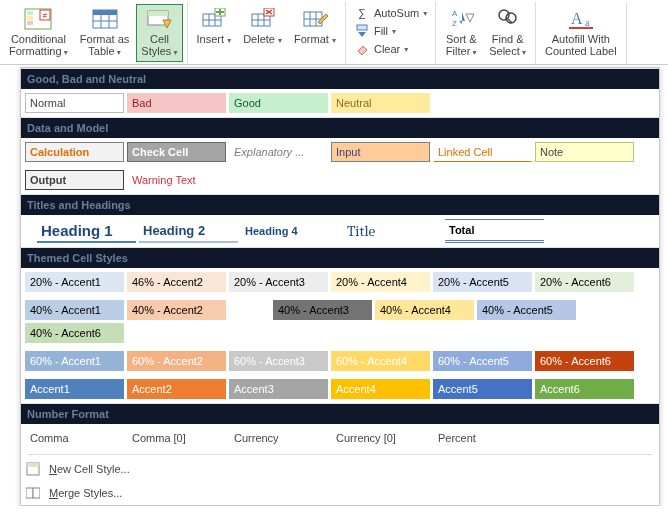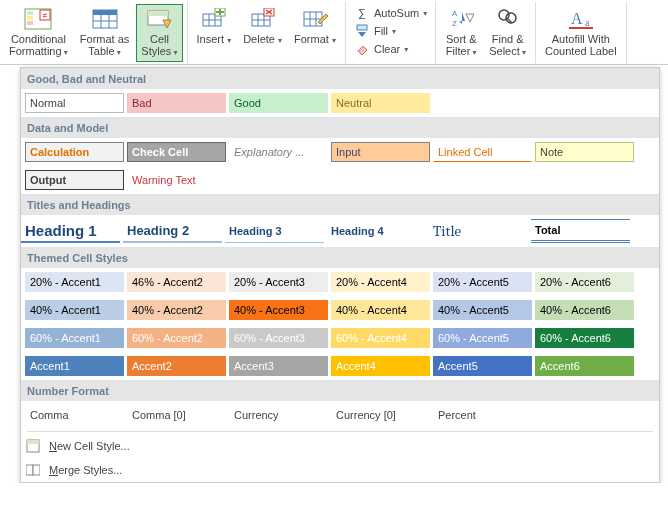--- a/index.html
+++ b/index.html
@@ -10,25 +10,25 @@
 .rgroup .lbl { text-align: center; font-size: 11px; color: #444; line-height: 12px; margin-top: 2px; }
 .rbtn { display: flex; flex-direction: column; align-items: center; padding: 2px 4px; cursor: pointer; border: 1px solid transparent; }
 .rbtn.active { background: #cce8cf; border: 1px solid #2a8e3c; }
 .rbtn .ic { width: 32px; height: 24px; display: flex; align-items: center; justify-content: center; }
 .small-btns { display: flex; flex-direction: column; gap: 0; }
 .small-btn { display: flex; align-items: center; gap: 4px; padding: 1px 4px; cursor: pointer; font-size: 11px; }
 .small-btn .sic { width: 16px; height: 16px; display:flex; align-items:center; justify-content:center; }
 .drop-arrow { font-size: 8px; color: #666; }
 
 .gallery { border: 1px solid #c9c9c9; background: #fff; margin-top: 2px; box-shadow: 0 2px 6px rgba(0,0,0,0.2); width: 640px; margin-left: 20px; }
-.ghdr { background: #e5e5e5; color: #6b7f96; font-size: 11px; padding: 4px 6px; font-weight: bold; border-top: 1px solid #dce3eb; }
+.ghdr { background: #0f172a; color: #6b7f96; font-size: 11px; padding: 4px 6px; font-weight: bold; border-top: 1px solid #dce3eb; }
 .grow { display: flex; padding: 4px 4px; gap: 3px; flex-wrap: wrap; }
 .cell { width: 99px; height: 20px; font-size: 11px; display: flex; align-items: center; padding: 0 4px; border: 1px solid transparent; cursor: pointer; overflow: hidden; white-space: nowrap; }
 .cell.first-sel { border-color: #f0a030; }
-.hgrow { display:flex; padding: 4px 0; gap:3px; }
+.hgrow { display:flex; padding: 4px 16px; gap:3px; }
 .hcell { width: 99px; height: 24px; display:flex; align-items:center; padding:0 4px; cursor:pointer; font-size:11px; }
 .sep { border-top: 1px solid #ddd; margin: 2px 6px; }
 .menu-item { display:flex; align-items:center; gap:8px; padding: 4px 4px; cursor:pointer; font-size: 11px; }
 .menu-item .mic { width:16px; height:16px; display:flex; align-items:center; justify-content:center; }
 .menu-item u { text-decoration: underline; }
 </style>
 </head>
 <body>
 
 <div class="ribbon">
@@ -206,51 +206,50 @@
   </div>
   <div class="grow">
     <div class="cell" style="background:#f2f2f2;color:#3f3f3f;border:1px solid #3f3f3f;font-weight:bold;">Output</div>
     <div class="cell" style="color:#d13438;">Warning Text</div>
   </div>
 
   <div class="ghdr">Titles and Headings</div>
   <div class="hgrow">
     <div class="hcell" style="color:#1f497d;font-weight:bold;font-size:15px;border-bottom:2px solid #4f81bd;">Heading 1</div>
     <div class="hcell" style="color:#1f497d;font-weight:bold;font-size:13px;border-bottom:2px solid #a7bfde;">Heading 2</div>
-    <div class="hcell" style="color:#1f497d;font-weight:bold;font-size:11px;border-bottom:1px solid #a7bfde;">Heading 3</div>
     <div class="hcell" style="color:#1f497d;font-weight:bold;font-size:11px;">Heading 4</div>
     <div class="hcell" style="color:#1f497d;font-size:15px;font-family:Cambria,serif;">Title</div>
     <div class="hcell" style="color:#000;font-weight:bold;border-top:1px solid #4f81bd;border-bottom:3px double #4f81bd;">Total</div>
   </div>
 
   <div class="ghdr">Themed Cell Styles</div>
   <div id="accents">
       <div class="grow">
         <div class="cell" style="background: rgb(220, 230, 242); color: rgb(0, 0, 0);">20% - Accent1</div>
         <div class="cell" style="background: rgb(251, 229, 214); color: rgb(0, 0, 0);">46% - Accent2</div>
         <div class="cell" style="background: rgb(237, 237, 237); color: rgb(0, 0, 0);">20% - Accent3</div>
         <div class="cell" style="background: rgb(255, 242, 204); color: rgb(0, 0, 0);">20% - Accent4</div>
         <div class="cell" style="background: rgb(218, 227, 243); color: rgb(0, 0, 0);">20% - Accent5</div>
         <div class="cell" style="background: rgb(226, 239, 218); color: rgb(0, 0, 0);">20% - Accent6</div>
       </div>
       <div class="grow">
         <div class="cell" style="background: rgb(185, 205, 229); color: rgb(0, 0, 0);">40% - Accent1</div>
         <div class="cell" style="background: rgb(248, 203, 173); color: rgb(0, 0, 0);">40% - Accent2</div>
-        <div class="cell" style="background: #f97316; color: rgb(0, 0, 0);">40% - Accent3</div>
+        <div class="cell" style="background: #737373; color: rgb(0, 0, 0); margin-left: 44px;">40% - Accent3</div>
         <div class="cell" style="background: rgb(255, 230, 153); color: rgb(0, 0, 0);">40% - Accent4</div>
         <div class="cell" style="background: rgb(180, 199, 231); color: rgb(0, 0, 0);">40% - Accent5</div>
         <div class="cell" style="background: rgb(198, 222, 181); color: rgb(0, 0, 0);">40% - Accent6</div>
       </div>
       <div class="grow">
         <div class="cell" style="background: rgb(149, 179, 215); color: rgb(255, 255, 255);">60% - Accent1</div>
         <div class="cell" style="background: rgb(244, 177, 131); color: rgb(255, 255, 255);">60% - Accent2</div>
         <div class="cell" style="background: rgb(201, 201, 201); color: rgb(255, 255, 255);">60% - Accent3</div>
         <div class="cell" style="background: rgb(255, 217, 102); color: rgb(255, 255, 255);">60% - Accent4</div>
         <div class="cell" style="background: rgb(143, 170, 220); color: rgb(255, 255, 255);">60% - Accent5</div>
-        <div class="cell" style="background: #15803d; color: rgb(255, 255, 255);">60% - Accent6</div>
+        <div class="cell" style="background: #c2410c; color: rgb(255, 255, 255);">60% - Accent6</div>
       </div>
       <div class="grow">
         <div class="cell" style="background: rgb(79, 129, 189); color: rgb(255, 255, 255);">Accent1</div>
         <div class="cell" style="background: rgb(237, 125, 49); color: rgb(255, 255, 255);">Accent2</div>
         <div class="cell" style="background: rgb(165, 165, 165); color: rgb(255, 255, 255);">Accent3</div>
         <div class="cell" style="background: rgb(255, 192, 0); color: rgb(255, 255, 255);">Accent4</div>
         <div class="cell" style="background: rgb(68, 114, 196); color: rgb(255, 255, 255);">Accent5</div>
         <div class="cell" style="background: rgb(112, 173, 71); color: rgb(255, 255, 255);">Accent6</div>
       </div>
     </div>

